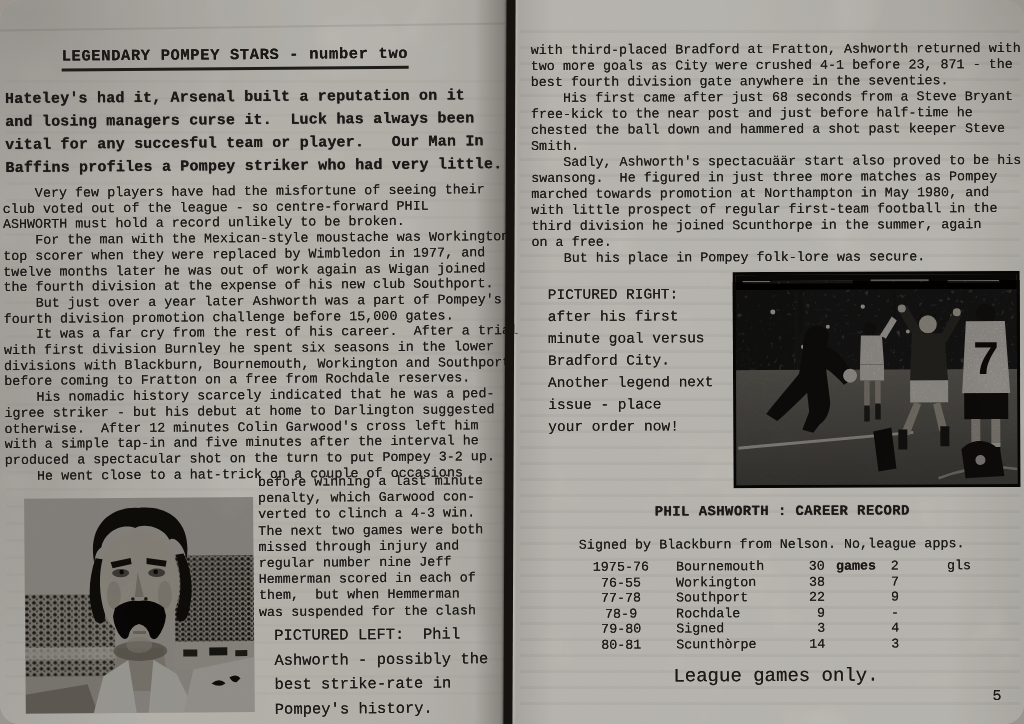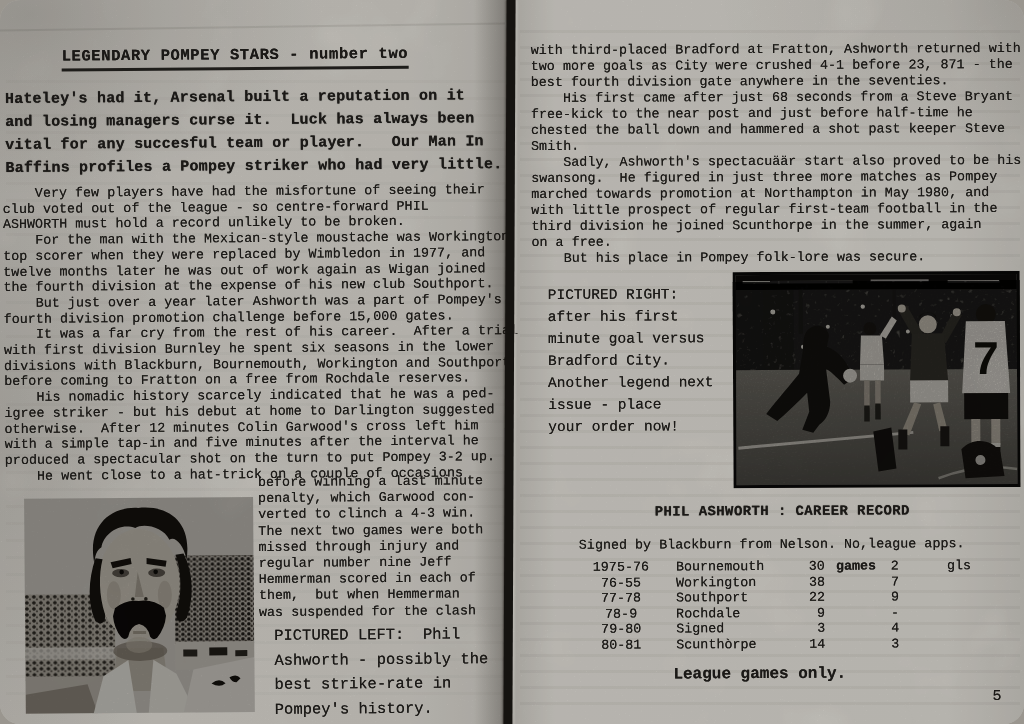--- a/index.html
+++ b/index.html
@@ -42,21 +42,21 @@
   .career-sub{position:absolute;left:578px;top:537px;font-size:13.4px;text-shadow:0 0 .5px rgba(32,30,27,.85);}
   .career-table{position:absolute;left:572px;top:559px;width:400px;font-size:13.4px;text-shadow:0 0 .5px rgba(32,30,27,.85);}
   .crow{position:relative;height:15.6px;}
   .crow span{position:absolute;white-space:pre;}
   .c-yr{left:17px;width:62px;text-align:center;}
   .c-club{left:103px;}
   .c-apps{left:228px;width:24px;text-align:right;}
   .c-apps-u{left:263px;font-weight:bold;}
   .c-gls{left:310px;width:16px;text-align:right;}
   .c-gls-u{left:334px;margin-left:40px;}
-  .footnote{position:absolute;left:672px;top:665px;font-size:16px;text-shadow:0 0 .5px rgba(32,30,27,.85);font-weight:bold;}
+  .footnote{position:absolute;left:672px;top:665px;font-size:19px;text-shadow:0 0 .5px rgba(32,30,27,.85);}
   .page-number{position:absolute;left:991px;top:689px;font-size:15px;text-shadow:0 0 .5px rgba(32,30,27,.85);}
   .photo{position:absolute;}
   .noise{position:absolute;left:0;top:0;pointer-events:none;mix-blend-mode:multiply;}
 </style>
 </head>
 <body>
 
 <div class="scan">
 
   <div class="paper-left"></div>

